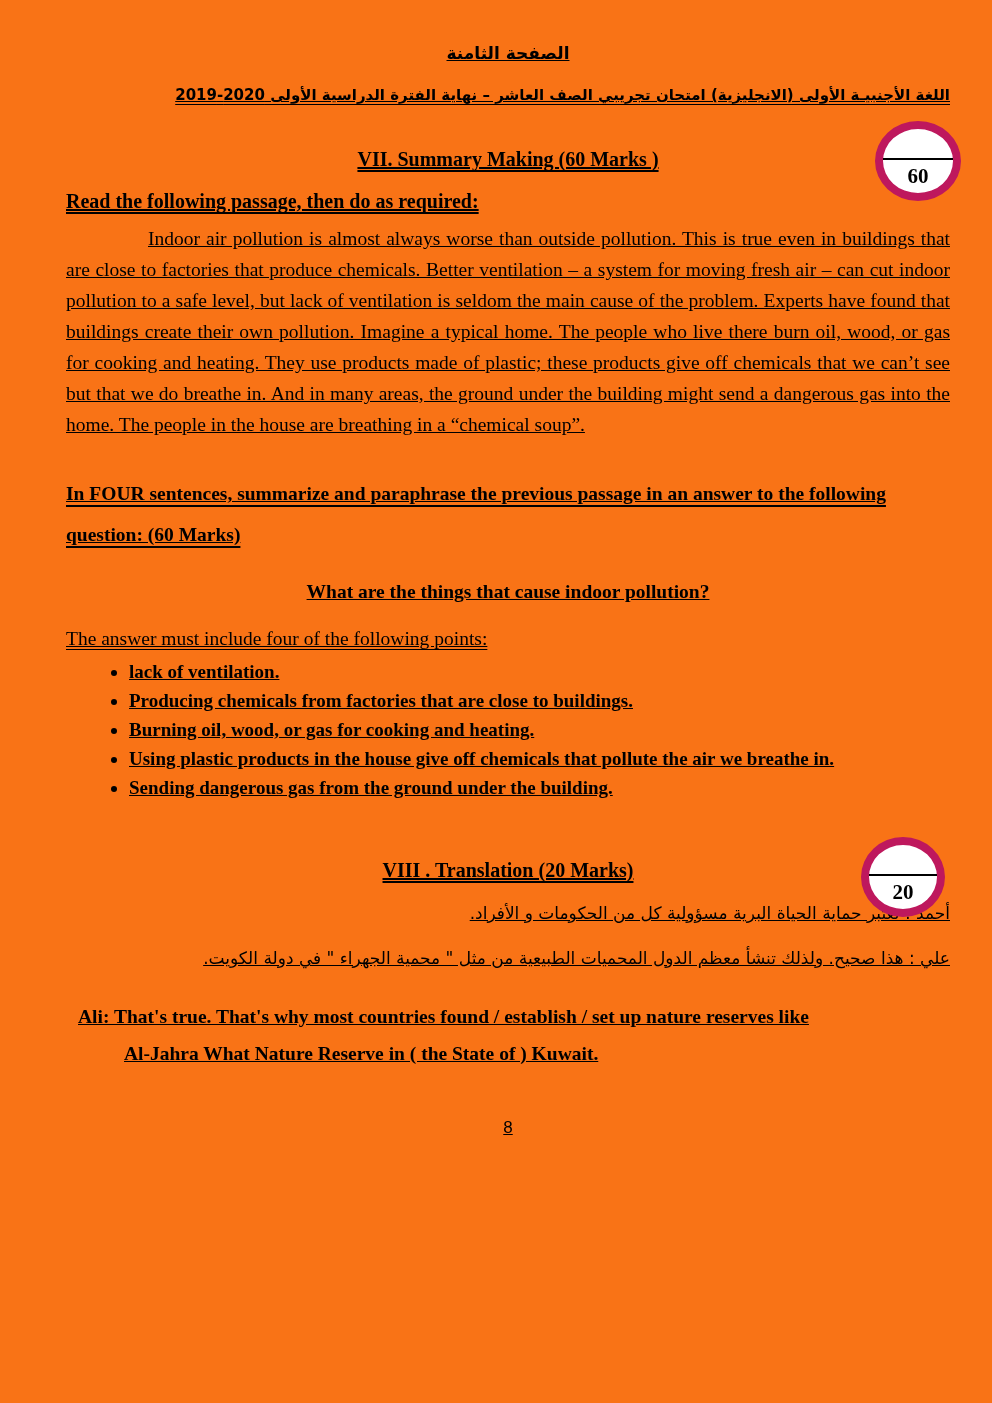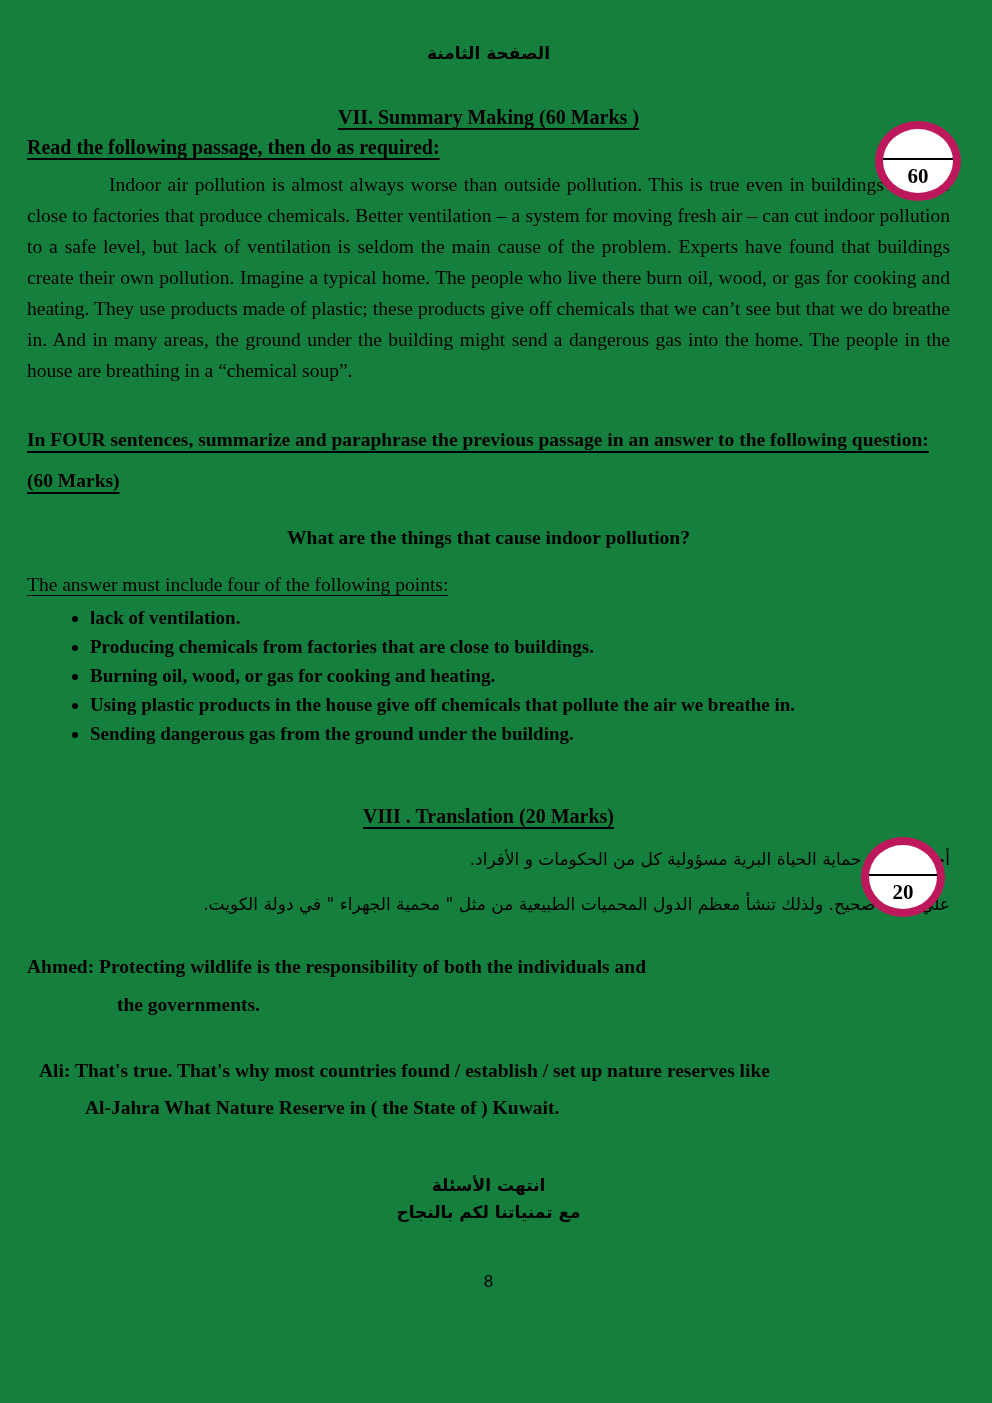--- a/index.html
+++ b/index.html
@@ -1,26 +1,27 @@
 <!DOCTYPE html>
 <html lang="en"><head>
 <meta charset="utf-8">
 <style>
   html, body { margin: 0; padding: 0; background: #ffffff; }
   body { width: 992px; height: 1403px; }
   .page {
     position: relative;
     width: 992px;
     height: 1403px;
-    background: #15803d;
+    background: #f97316;
     color: #000000;
     font-family: "Liberation Serif", "DejaVu Serif", serif;
     box-sizing: border-box;
-    padding: 42px 42px 0 27px;
+    padding: 42px 42px 0 66px;
     overflow: hidden;
+    text-decoration: underline;
   }
   .ar { direction: rtl; unicode-bidi: plaintext; font-family: "DejaVu Sans", sans-serif; }
 
   .page-title-ar {
     text-align: center;
     font-weight: bold;
     font-size: 17px;
     line-height: 22px;
   }
   .exam-line-ar {
@@ -49,21 +50,21 @@
   .viii-heading { margin-top: 55px; }
 
   .sub-heading {
     font-weight: bold;
     font-size: 20px;
     line-height: 26px;
     text-decoration: underline;
     text-decoration-thickness: 2px;
     text-underline-offset: 4px;
   }
-  .read-heading { margin-top: 4px; }
+  .read-heading { margin-top: 16px; }
 
   .passage {
     margin-top: 9px;
     font-size: 19.5px;
     line-height: 31px;
     text-align: justify;
     text-indent: 82px;
   }
 
   .task-heading {
@@ -168,20 +169,21 @@
   .circle-60 { left: 875px; top: 121px; width: 86px; height: 80px; }
   .circle-20 { left: 861px; top: 837px; width: 84px; height: 80px; }
 </style>
 </head>
 <body>
 
 <div class="page">
 
   <div class="page-title-ar ar">الصفحة الثامنة</div>
 
+  <div class="exam-line-ar ar">اللغة الأجنبيـة الأولى (الانجليزية) امتحان تجريبي الصف العاشر  –  نهاية الفترة الدراسية الأولى 2020-2019</div>
 
   <div class="section-heading vii-heading">
     <span class="u">VII. Summary Making (60 Marks )</span>
   </div>
 
   <div class="marks-circle circle-60">
     <div class="hline"></div>
     <div class="num">60</div>
   </div>
 
@@ -210,30 +212,22 @@
   <div class="marks-circle circle-20">
     <div class="hline"></div>
     <div class="num">20</div>
   </div>
 
 
   <div class="arabic-line arabic-line-1 ar">أحمد : تعتبر حماية الحياة البرية مسؤولية كل من الحكومات و الأفراد.</div>
 
   <div class="arabic-line arabic-line-2 ar">علي : هذا صحيح. ولذلك تنشأ معظم الدول المحميات الطبيعية من مثل " محمية الجهراء " في دولة الكويت.</div>
 
-  <div class="answer-block ahmed-block">
-    <div>Ahmed: Protecting wildlife is the responsibility of both the individuals and</div>
-    <div class="cont">the governments.</div>
-  </div>
 
   <div class="answer-block ali-block">
     <div>Ali: That's true. That's why most countries found / establish / set up nature reserves like</div>
     <div class="cont">Al-Jahra What Nature Reserve in ( the State of ) Kuwait.</div>
   </div>
 
-  <div class="footer-ar">
-    <div class="ar">انتهت الأسئلة</div>
-    <div class="ar">مع تمنياتنا لكم بالنجاح</div>
-  </div>
 
   <div class="page-number">8</div>
 
 </div>
 
 </body></html>

